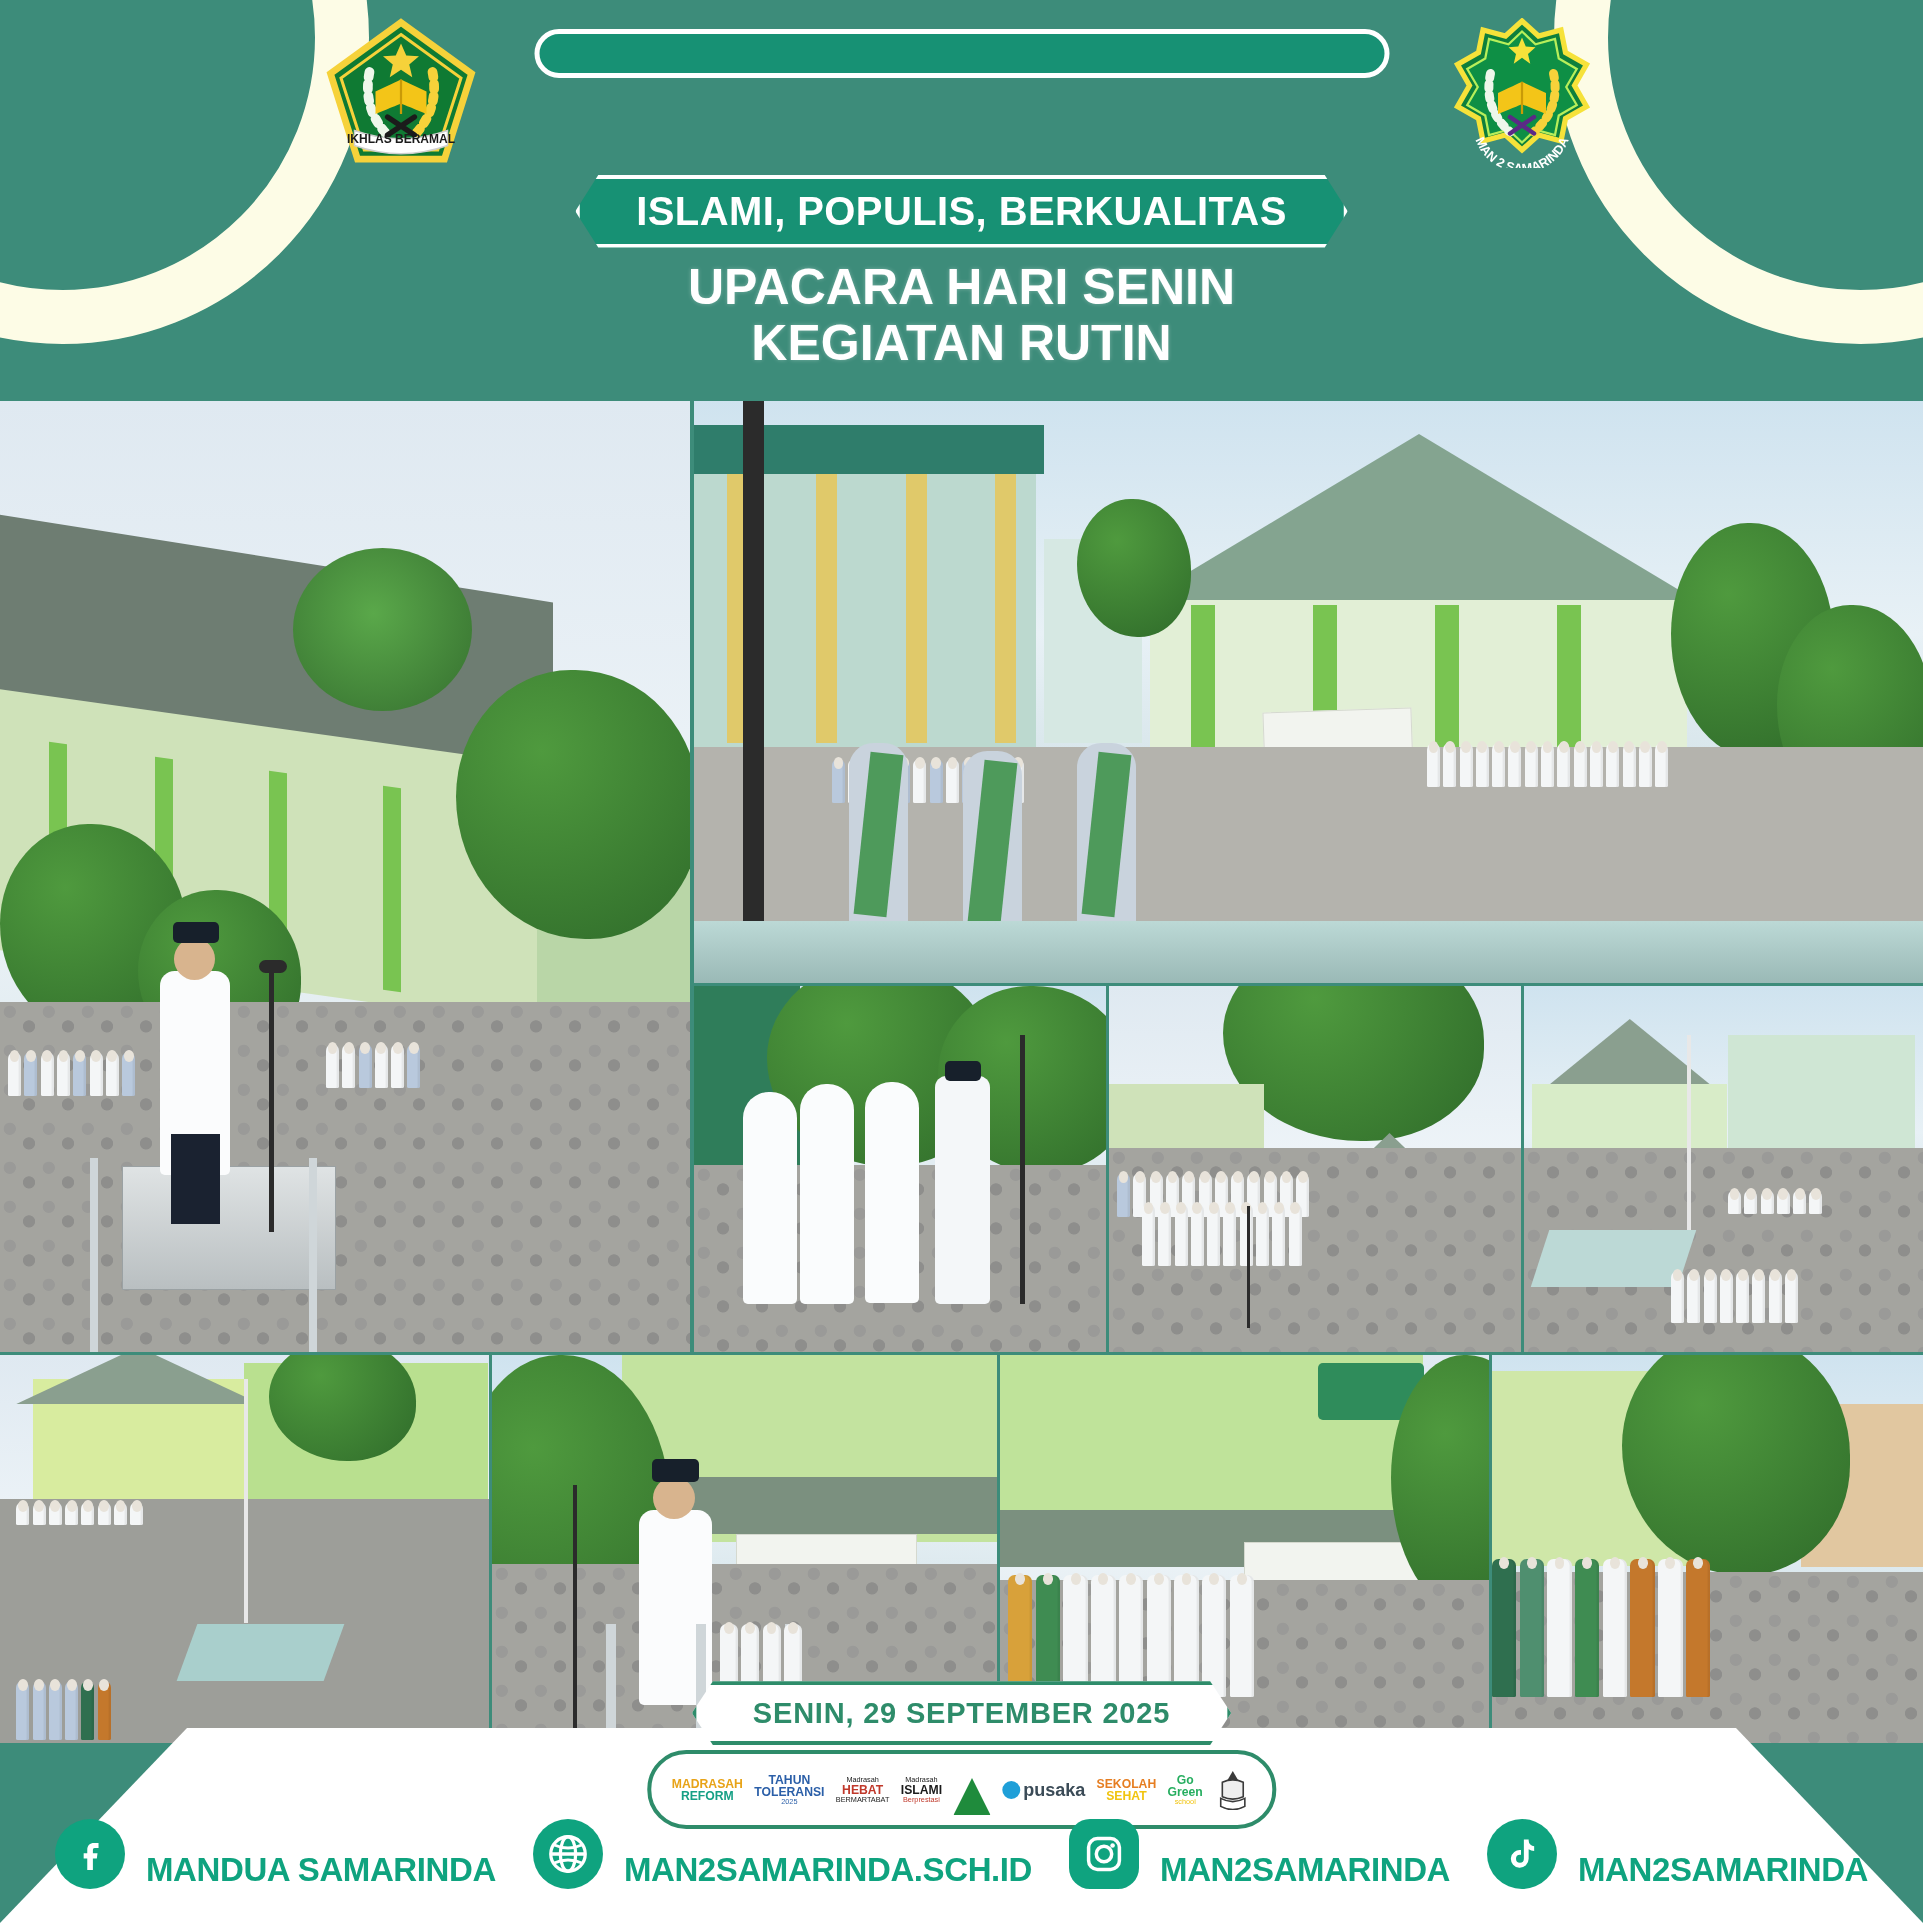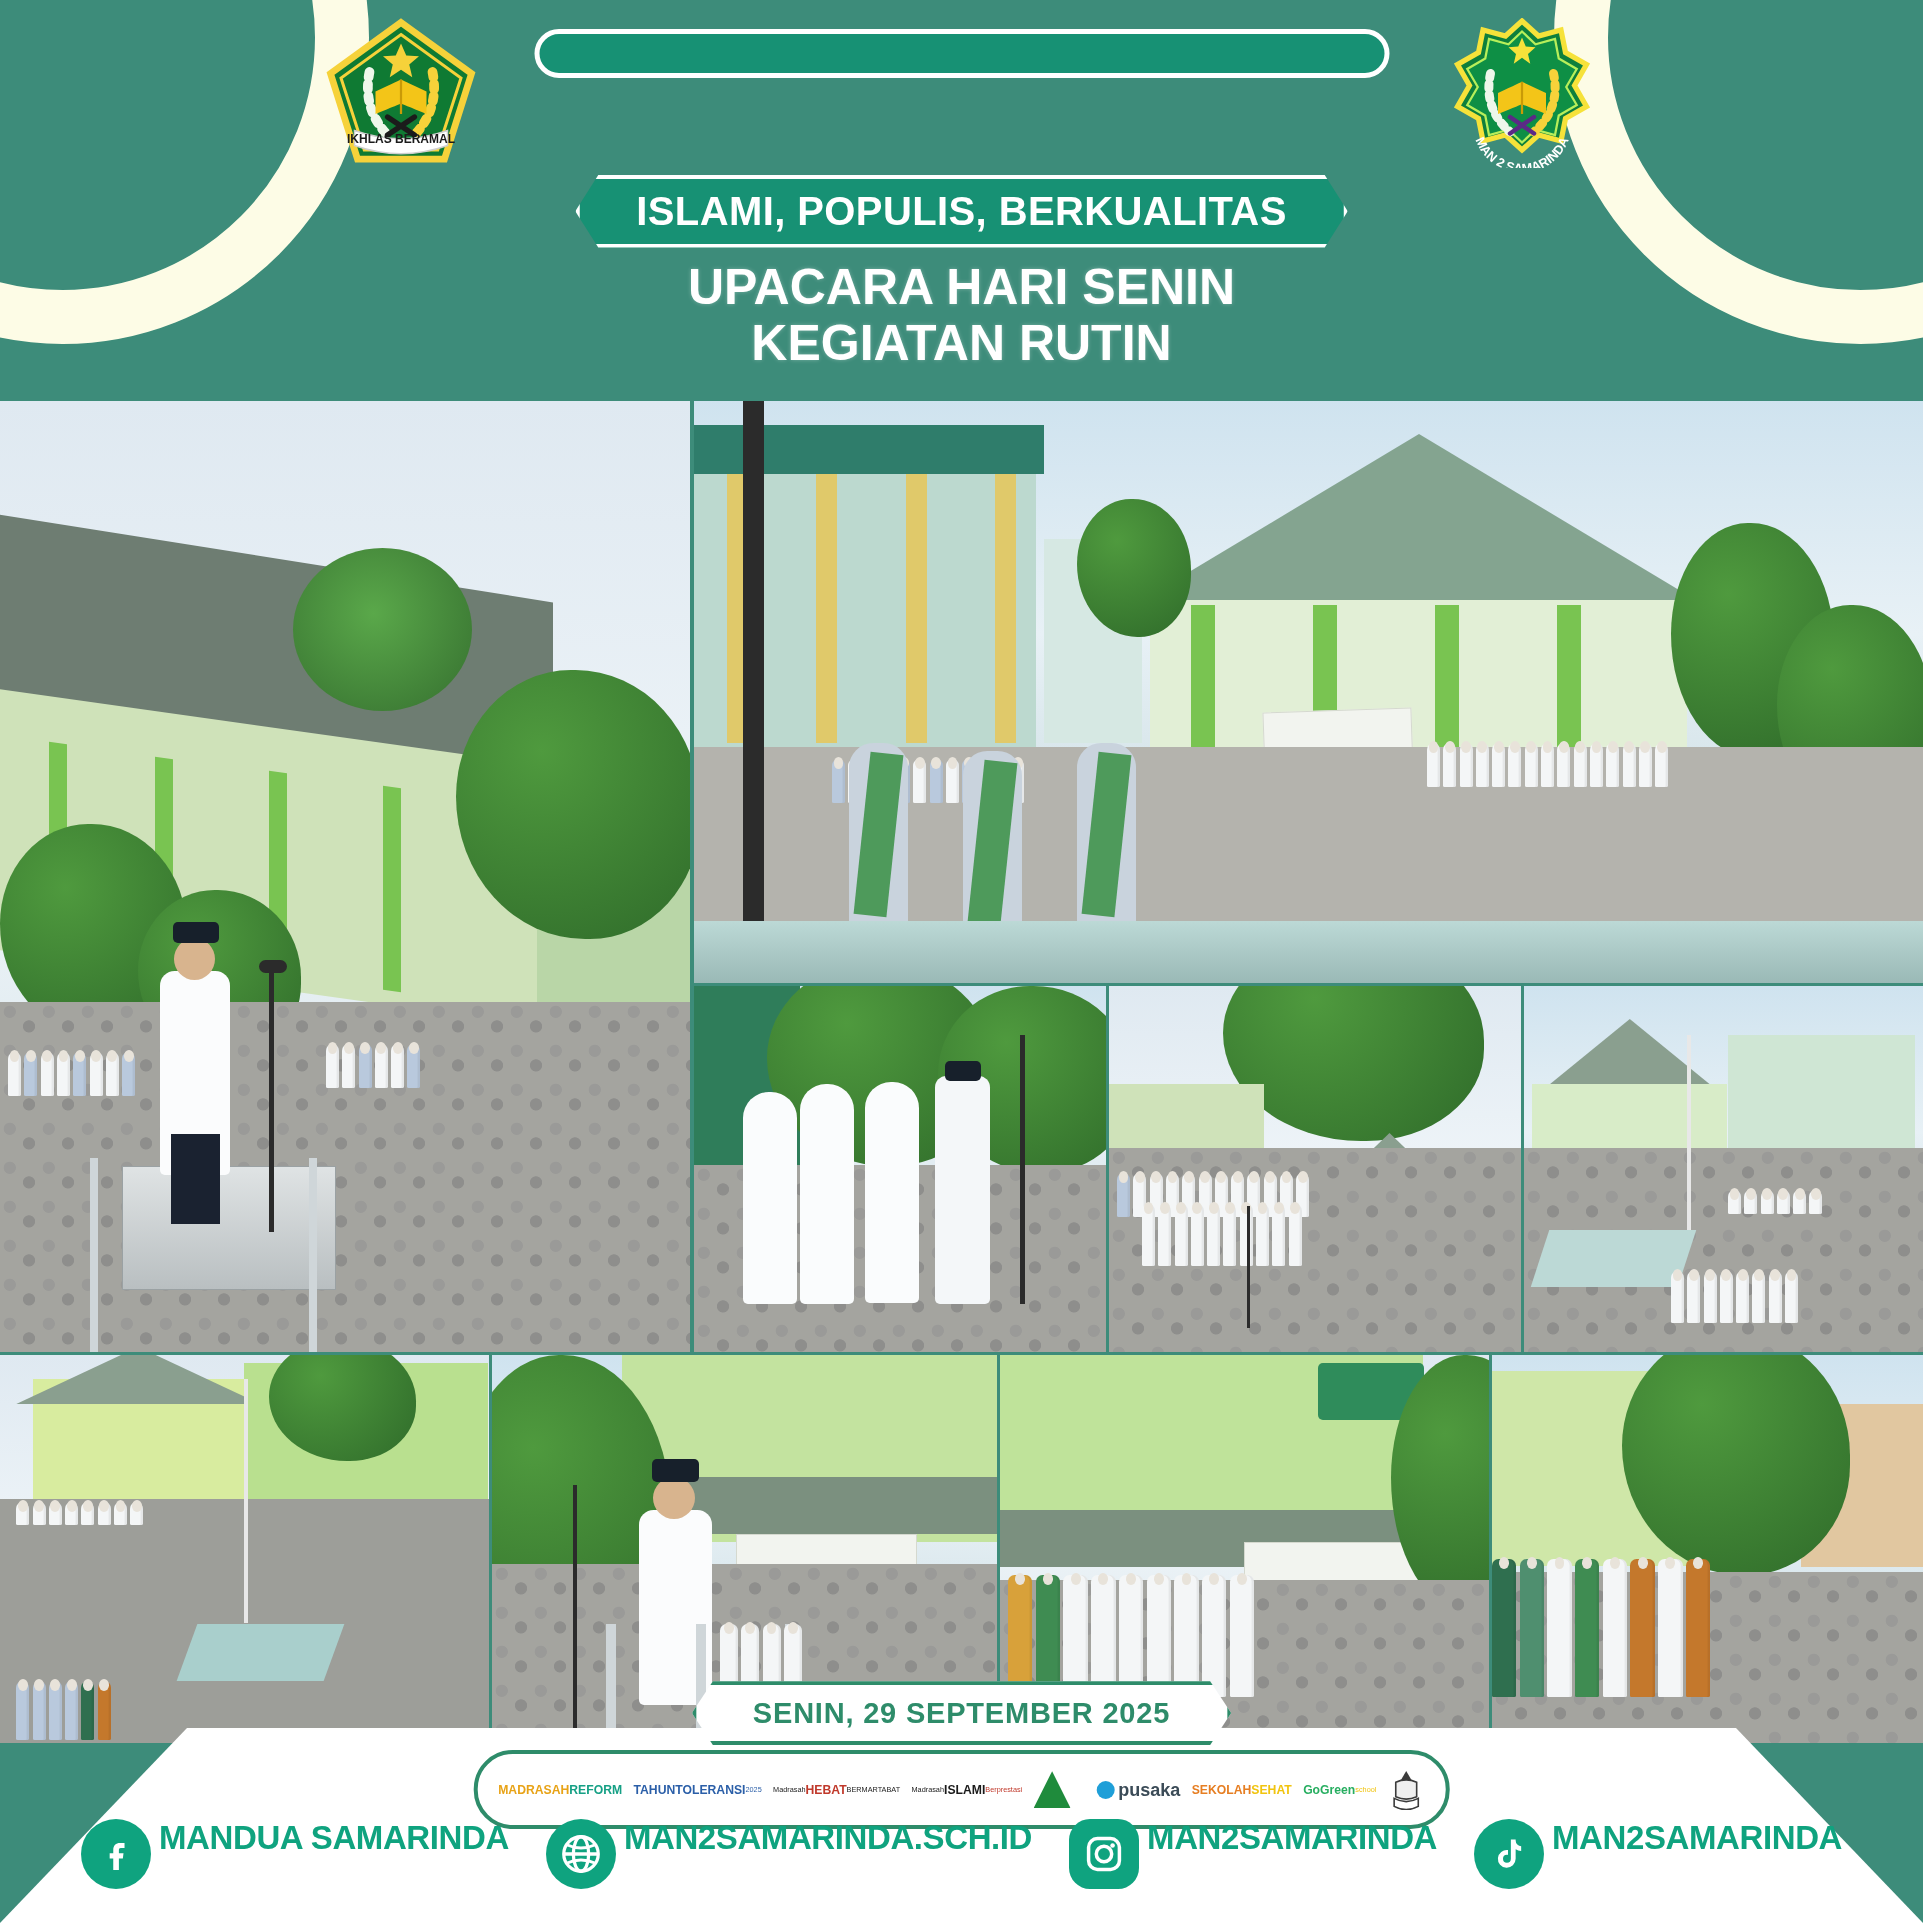--- a/index.html
+++ b/index.html
@@ -137,33 +137,33 @@
     position:absolute;left:50%;transform:translateX(-50%);
     bottom:94px;
     background:#ffffff;
     border:4.1px solid #2e8c6a;
     border-radius:39px;
     height:64px;
     display:flex;align-items:center;gap:11.4px;
     padding:3.3px 21px;
   }
   .plogo{
-    height:49px;display:flex;flex-direction:row;justify-content:center;
+    height:49px;display:flex;flex-direction:column;justify-content:center;
     align-items:center;line-height:1;white-space:nowrap;
   }
   .plogo .t1{font-size:12.2px;font-weight:bold;}
   .plogo .t2{font-size:12.2px;font-weight:bold;}
   .plogo .t3{font-size:7.3px;}
 
   .socials{
     position:absolute;left:0;bottom:0;width:100%;height:138px;
     display:flex;align-items:center;justify-content:center;gap:37px;
     padding:0 90px;box-sizing:border-box;
   }
-  .social{display:flex;align-items:flex-start;gap:8px;}
+  .social{display:flex;align-items:flex-end;gap:21px;}
   .sicon{
     width:70px;height:70px;flex:0 0 70px;
     background:#0fa37f;color:#ffffff;
     display:flex;align-items:center;justify-content:center;
   }
   .sicon.circle{border-radius:50%;}
   .sicon.rounded{border-radius:21px;}
   .slabel{
     color:#0fa37f;font-size:33px;font-weight:bold;letter-spacing:-0.4px;
     white-space:nowrap;

